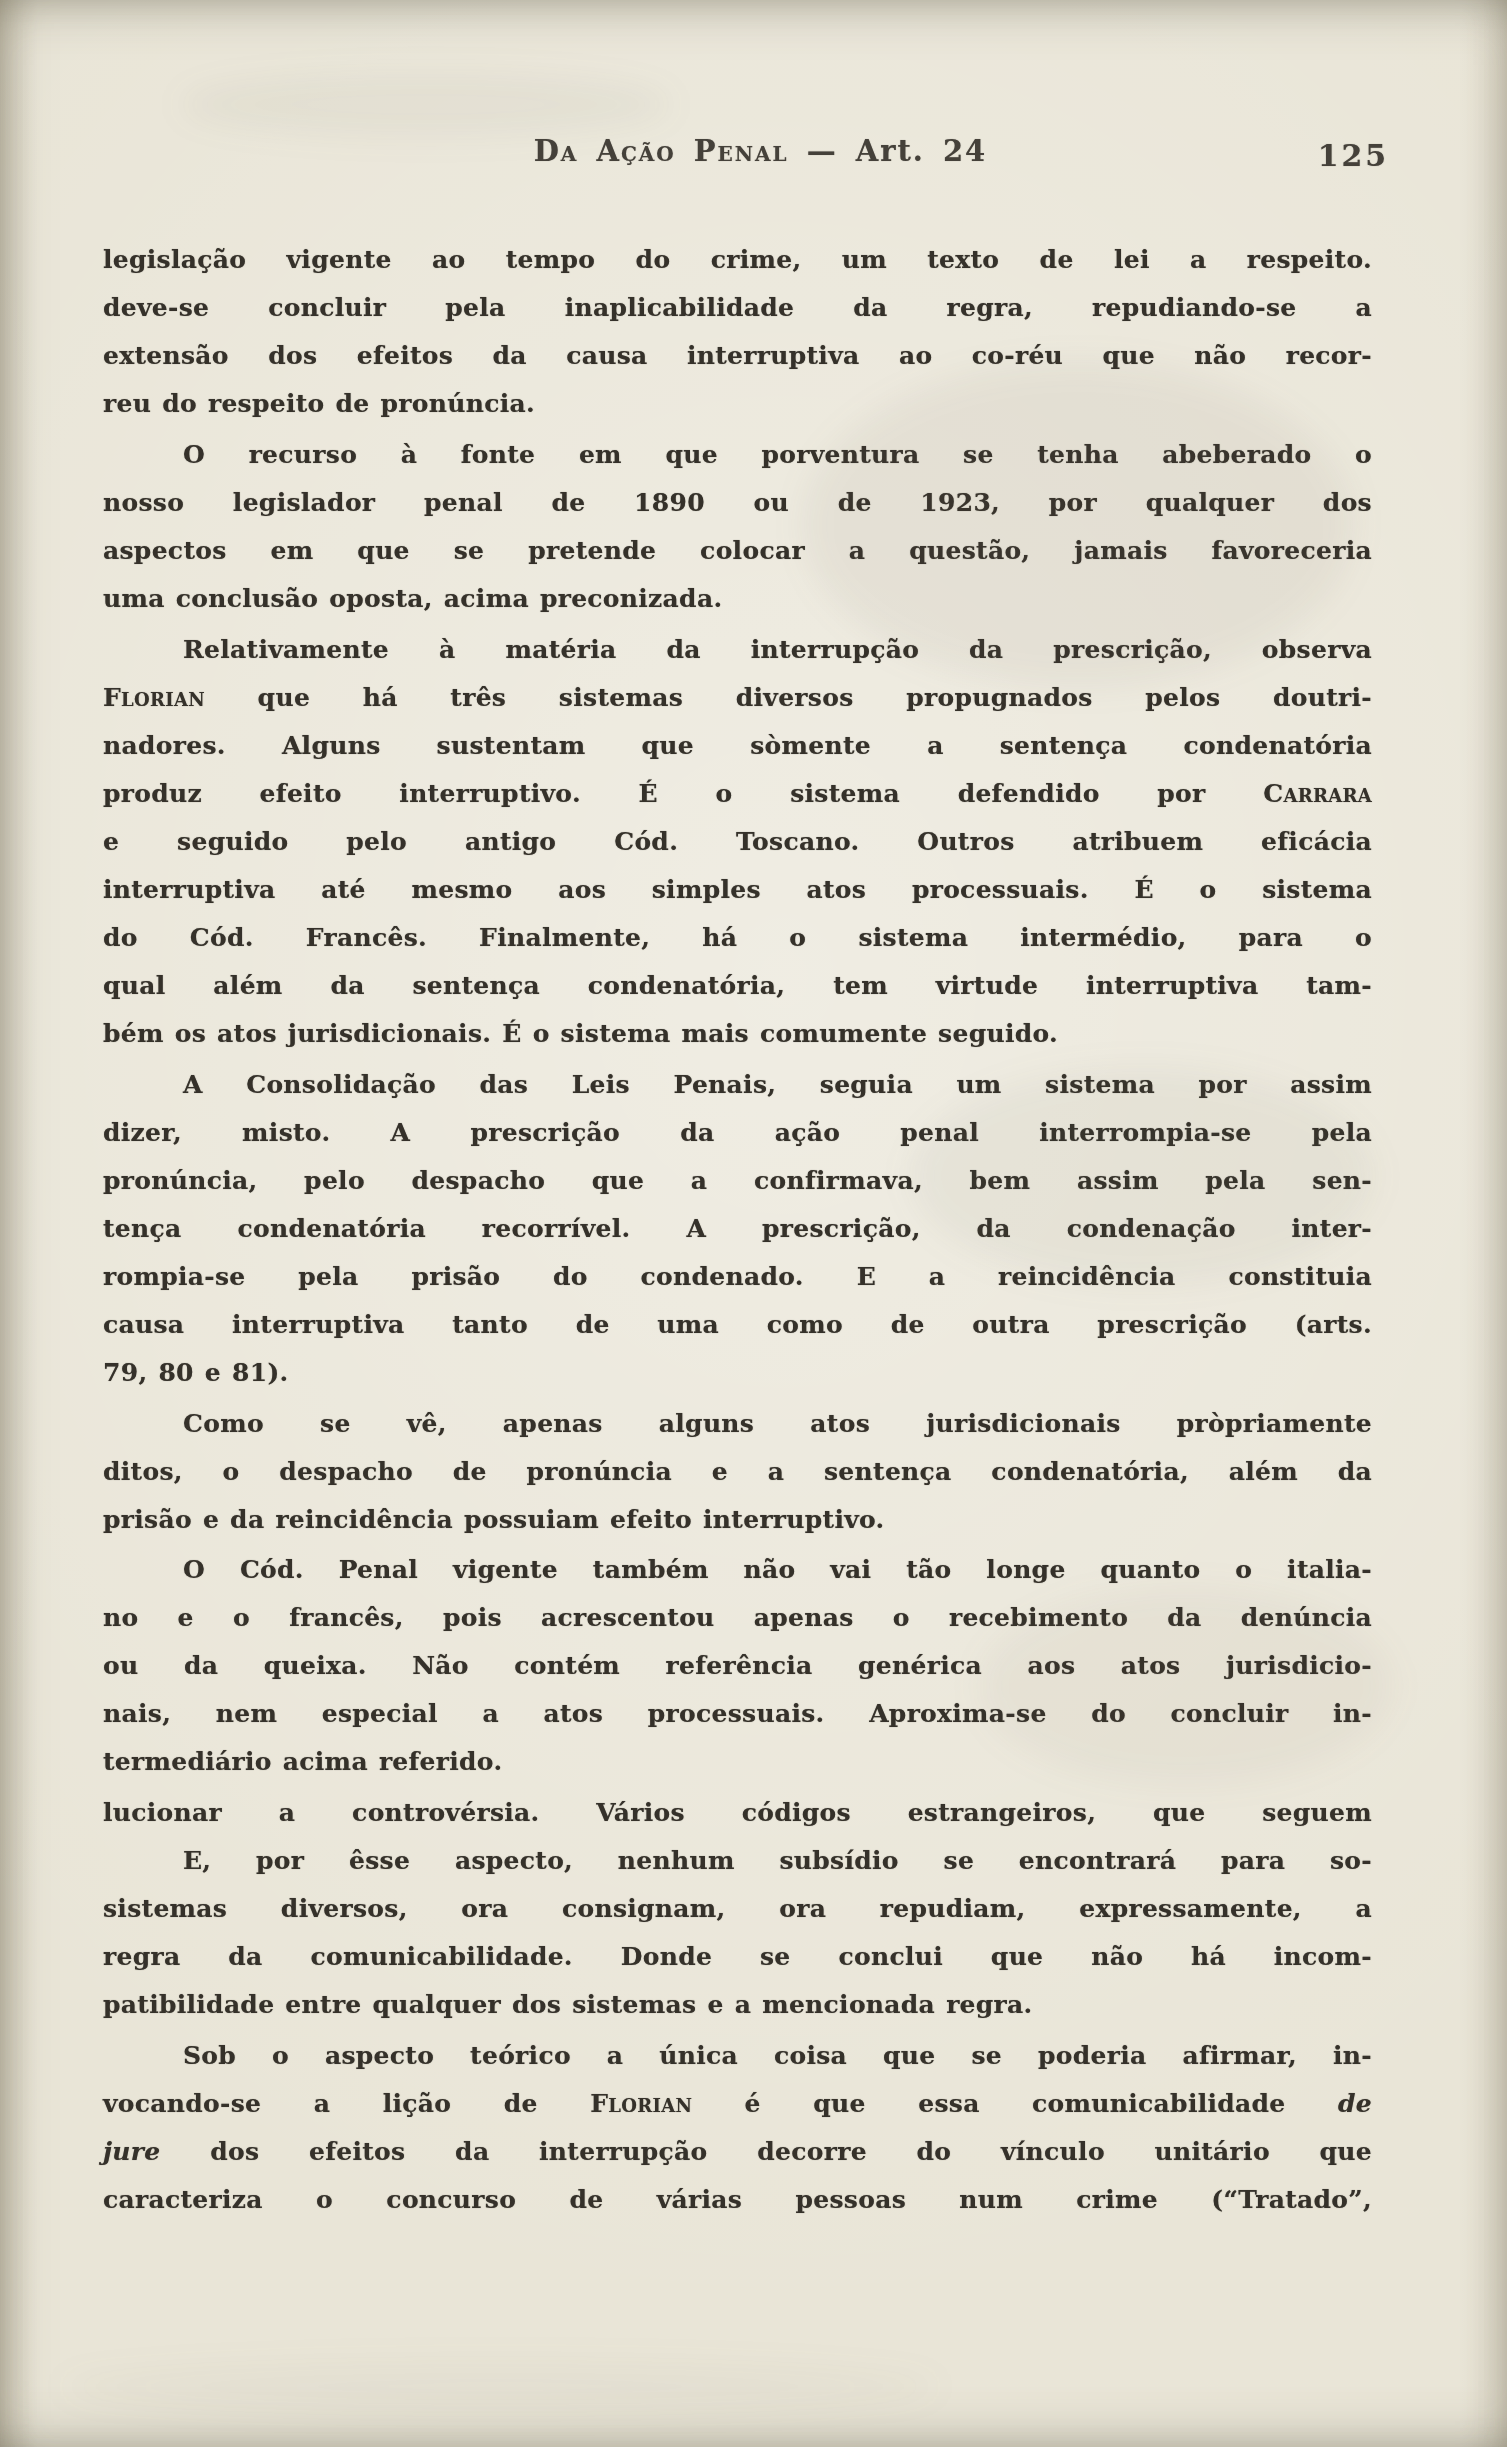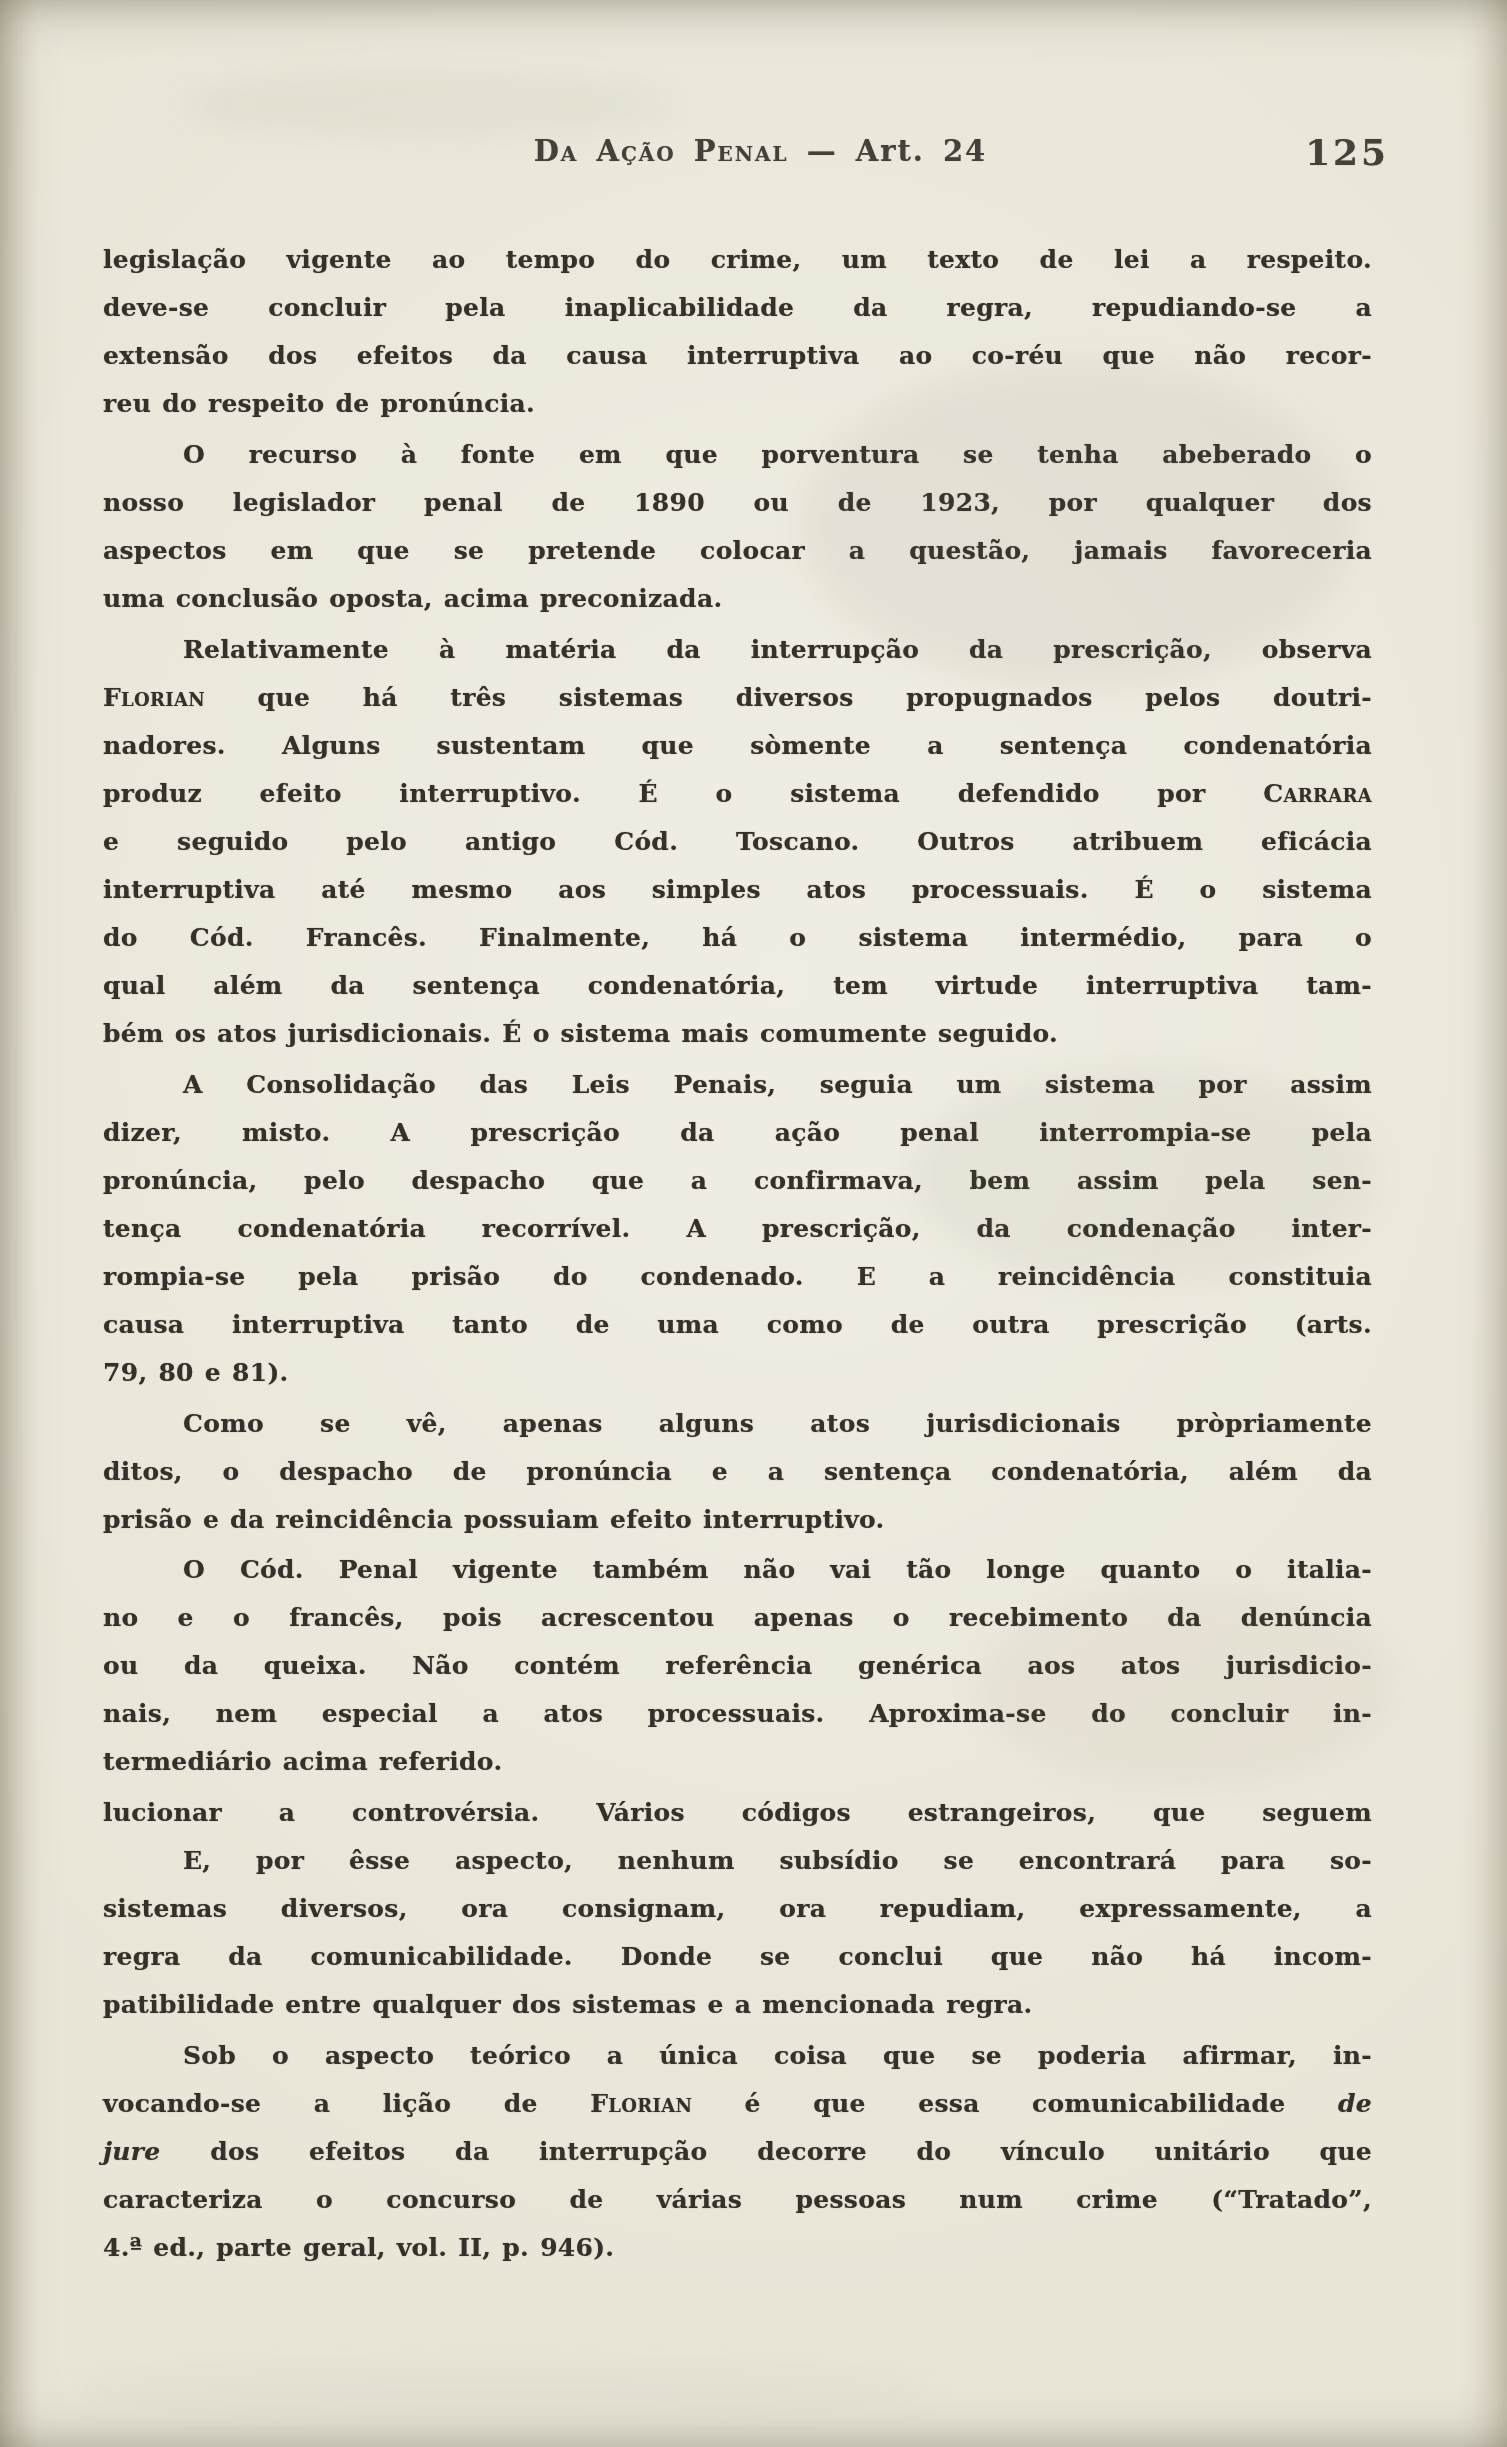--- a/index.html
+++ b/index.html
@@ -52,21 +52,21 @@
     color: var(--ink-light, #45413a);
     text-shadow: 0 0 1px rgba(68,64,58,0.45);
     white-space: nowrap;
   }
   .sc { font-variant: small-caps; }
 
   .page-number {
     position: absolute;
     right: 0;
     bottom: -2px;
-    font-size: 36px;
+    font-size: 30px;
     font-weight: 700;
     letter-spacing: 2.9px;
     color: var(--ink-light, #45413a);
     text-shadow: 0 0 1px rgba(68,64,58,0.5);
   }
 
   .body-text {
     margin: 65px 135px 0 103px; 
   }
   .paragraph { margin: 0 0 2.9px 0; }
@@ -151,18 +151,17 @@
         <div class="line first">E, por êsse aspecto, nenhum subsídio se encontrará para so-</div>
         <div class="line">sistemas diversos, ora consignam, ora repudiam, expressamente, a</div>
         <div class="line">regra da comunicabilidade. Donde se conclui que não há incom-</div>
         <div class="line last">patibilidade entre qualquer dos sistemas e a mencionada regra.</div>
       </div>
       <div class="paragraph">
         <div class="line first">Sob o aspecto teórico a única coisa que se poderia afirmar, in-</div>
         <div class="line">vocando-se a lição de <span class="sc">Florian</span> é que essa comunicabilidade <i>de</i></div>
         <div class="line"><i>jure</i> dos efeitos da interrupção decorre do vínculo unitário que</div>
         <div class="line">caracteriza o concurso de várias pessoas num crime (“Tratado”,</div>
-        <div class="line last">4.ª ed., parte geral, vol. II, p. 946).</div>
       </div>
     </div>
 
 </div>
 
 
 </body></html>

